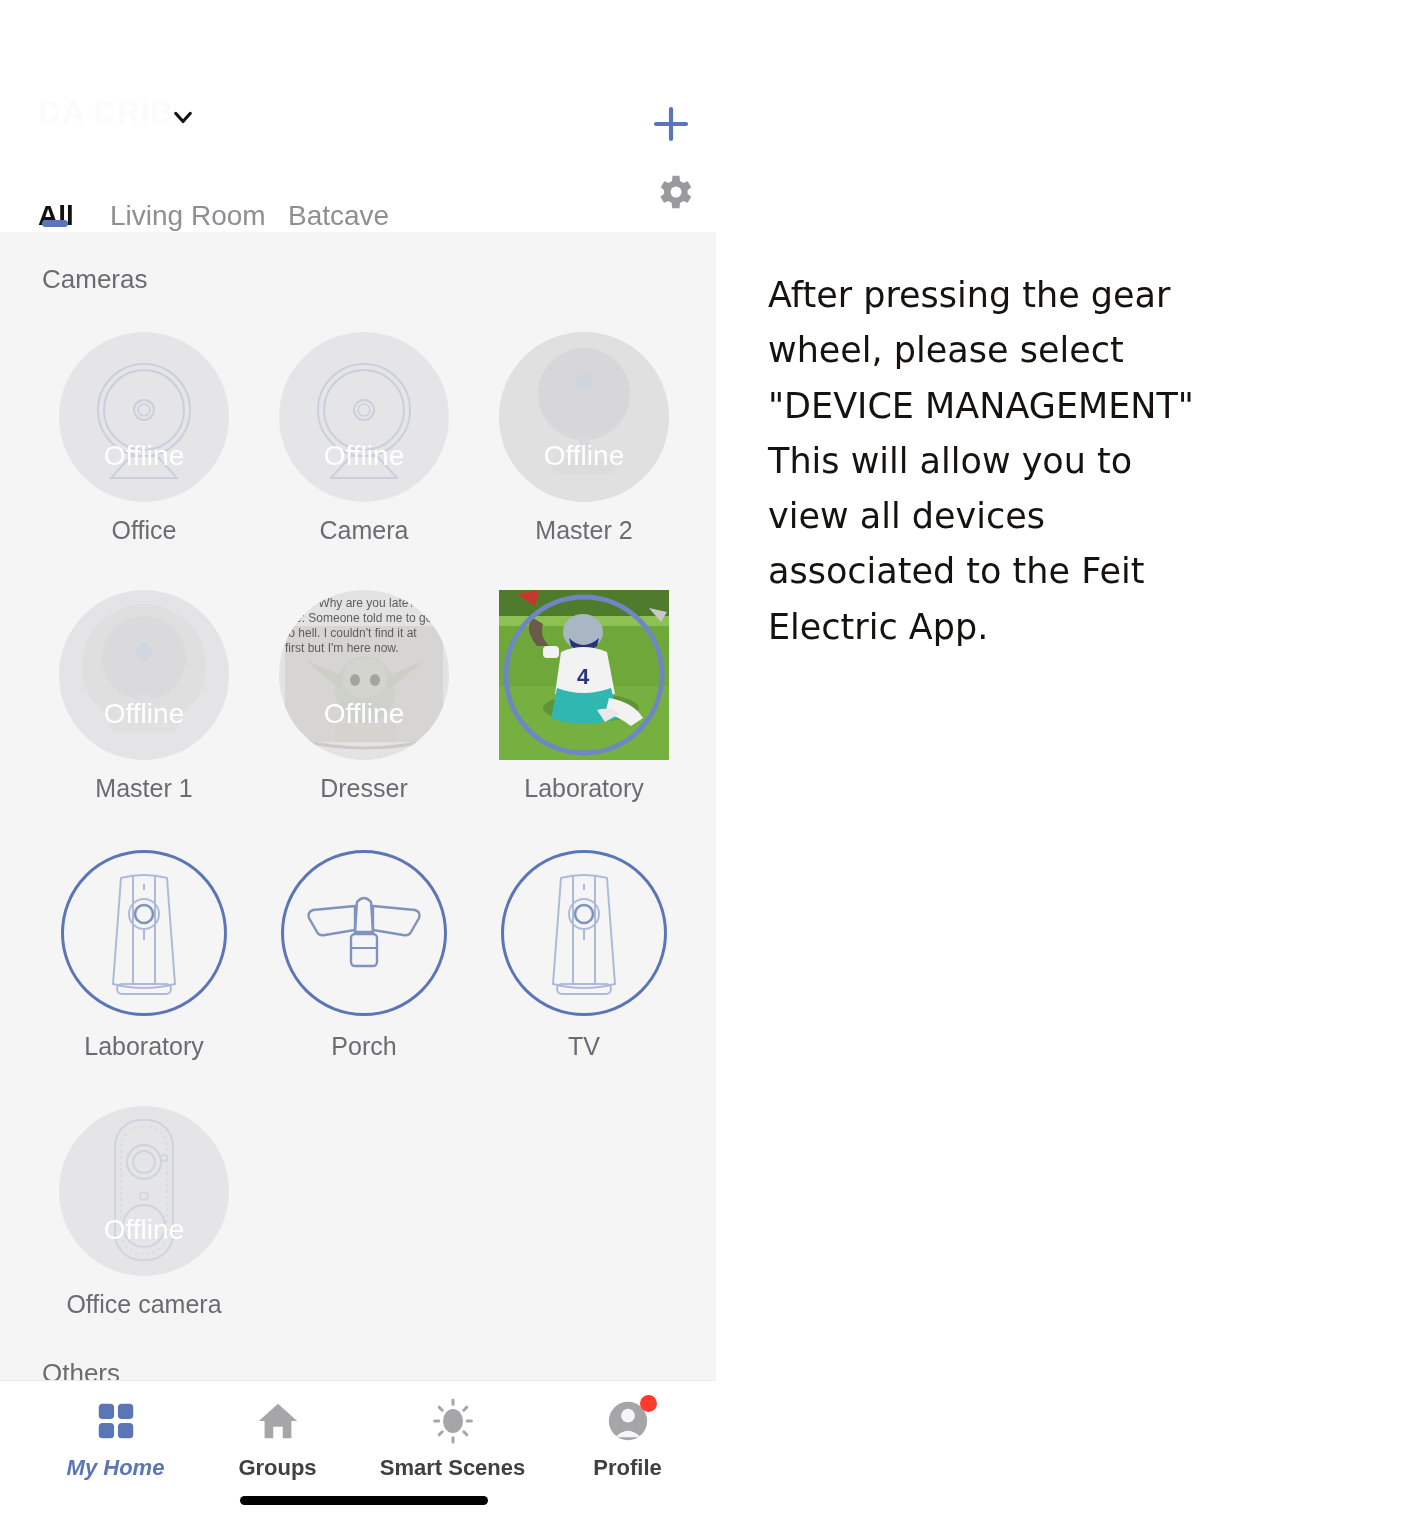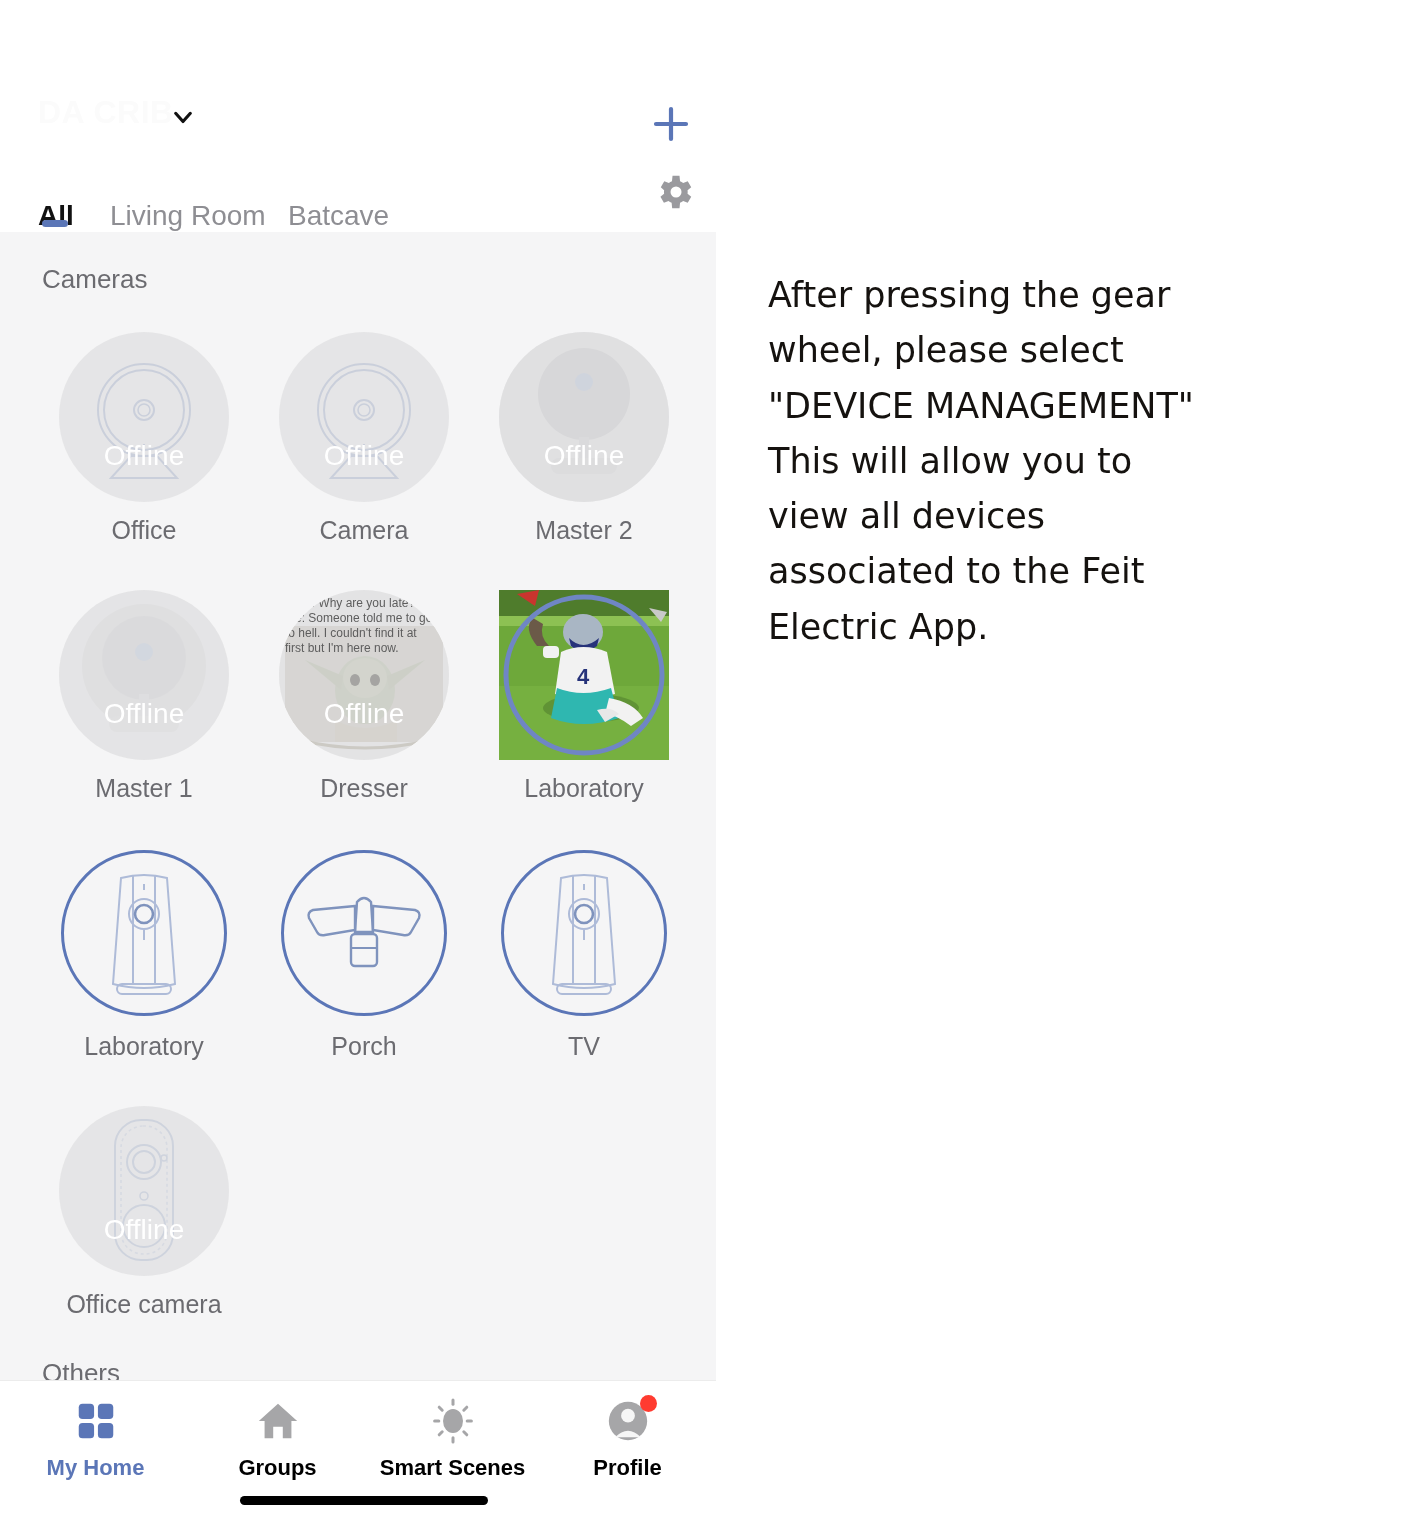--- a/index.html
+++ b/index.html
@@ -59,21 +59,21 @@
   .dd{background:#fff;border-radius:10px;box-shadow:0 6px 22px rgba(0,0,0,.18);overflow:hidden;}
   .dd-item{height:78px;display:flex;align-items:center;gap:26px;padding:0 0 0 30px;cursor:pointer;background:#fff;}
   .dd-item + .dd-item{border-top:1px solid #efeff1;}
   .dd-item .lbl{font-size:28px;color:#1c1c1e;}
   .dd-highlight{position:absolute;left:2px;top:9px;width:390px;height:78px;border:7px solid #e30613;box-sizing:border-box;z-index:41;pointer-events:none;}
 
   
   .tabbar{position:absolute;left:0;top:1380px;width:716px;height:140px;background:#fff;border-top:1px solid #ececec;}
   .nav{position:absolute;top:14px;width:179px;text-align:center;cursor:pointer;}
   .nav .ico{height:52px;display:flex;align-items:center;justify-content:center;position:relative;}
-  .nav .lab{margin-top:8px;font-size:22px;color:#000000;font-weight:bold;}
+  .nav .lab{margin-top:8px;font-size:22px;color:#404040;font-weight:bold;}
   .nav.active .lab{color:#5b76b7;}
   .home-indicator{position:absolute;left:240px;top:1496px;width:248px;height:9px;border-radius:5px;background:#000;}
 
   
   .note{position:absolute;left:768px;top:268px;width:450px;font-size:35px;line-height:1.58;color:#15120f;font-family:"DejaVu Sans", sans-serif;}
 </style>
 </head>
 <body>
 
 <div class="phone">
@@ -273,21 +273,21 @@
         <div class="offline-lbl">Offline</div>
       </div>
       <div class="caption">Office camera</div>
     </div>
 
     <div class="sect-title" style="left:42px;top:1126px;">Others</div>
   </div>
 
 
   <div class="tabbar">
-    <div class="nav active" style="left:6px;">
+    <div class="nav active" style="left:26px;font-style:italic;">
       <div class="ico">
         <svg width="46" height="46" viewBox="0 0 24 24">
           <rect x="3" y="3" width="8" height="8" rx="2" fill="#5b76b7"></rect>
           <rect x="13" y="3" width="8" height="8" rx="2" fill="#5b76b7"></rect>
           <rect x="3" y="13" width="8" height="8" rx="2" fill="#5b76b7"></rect>
           <rect x="13" y="13" width="8" height="8" rx="2" fill="#5b76b7"></rect>
         </svg>
       </div>
       <div class="lab">My Home</div>
     </div>

